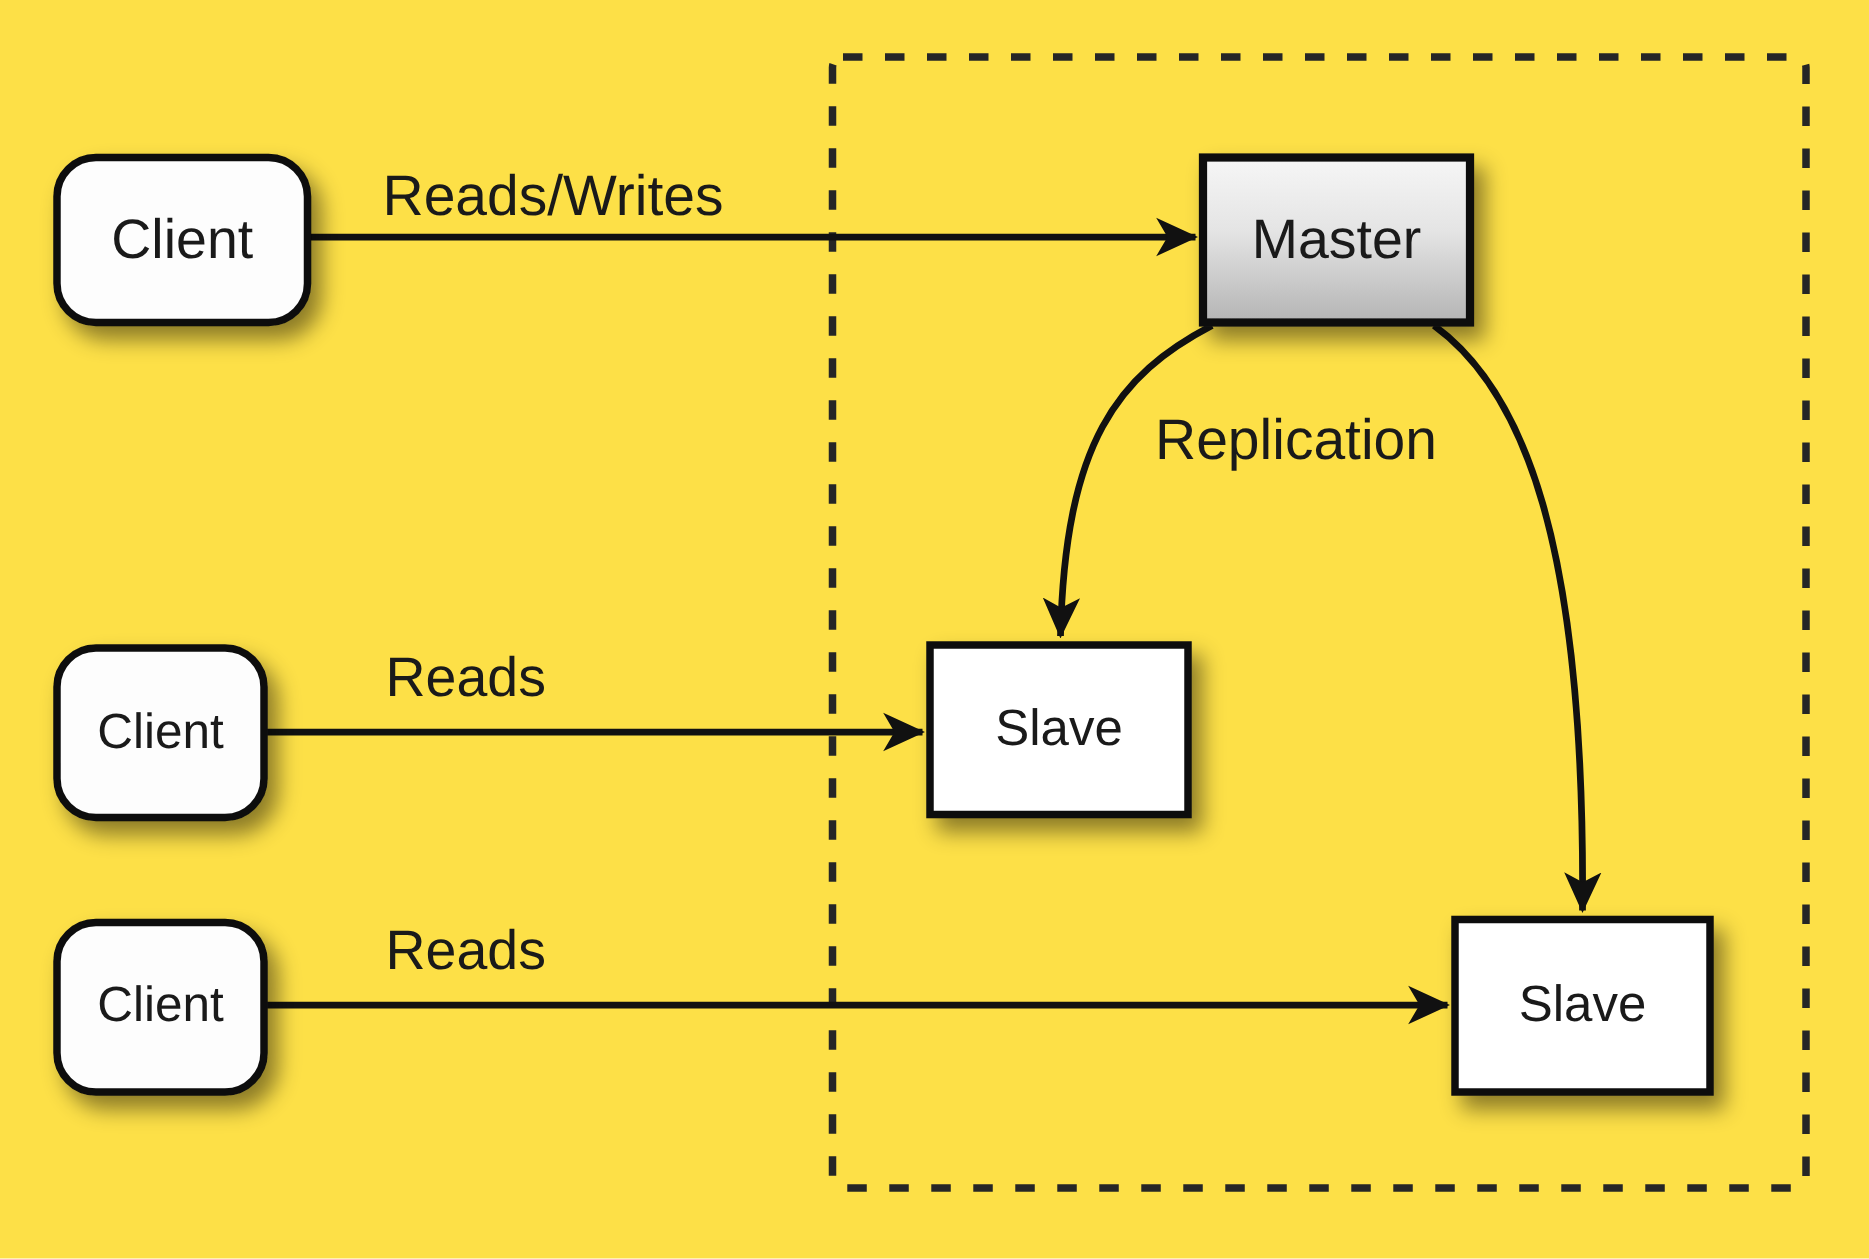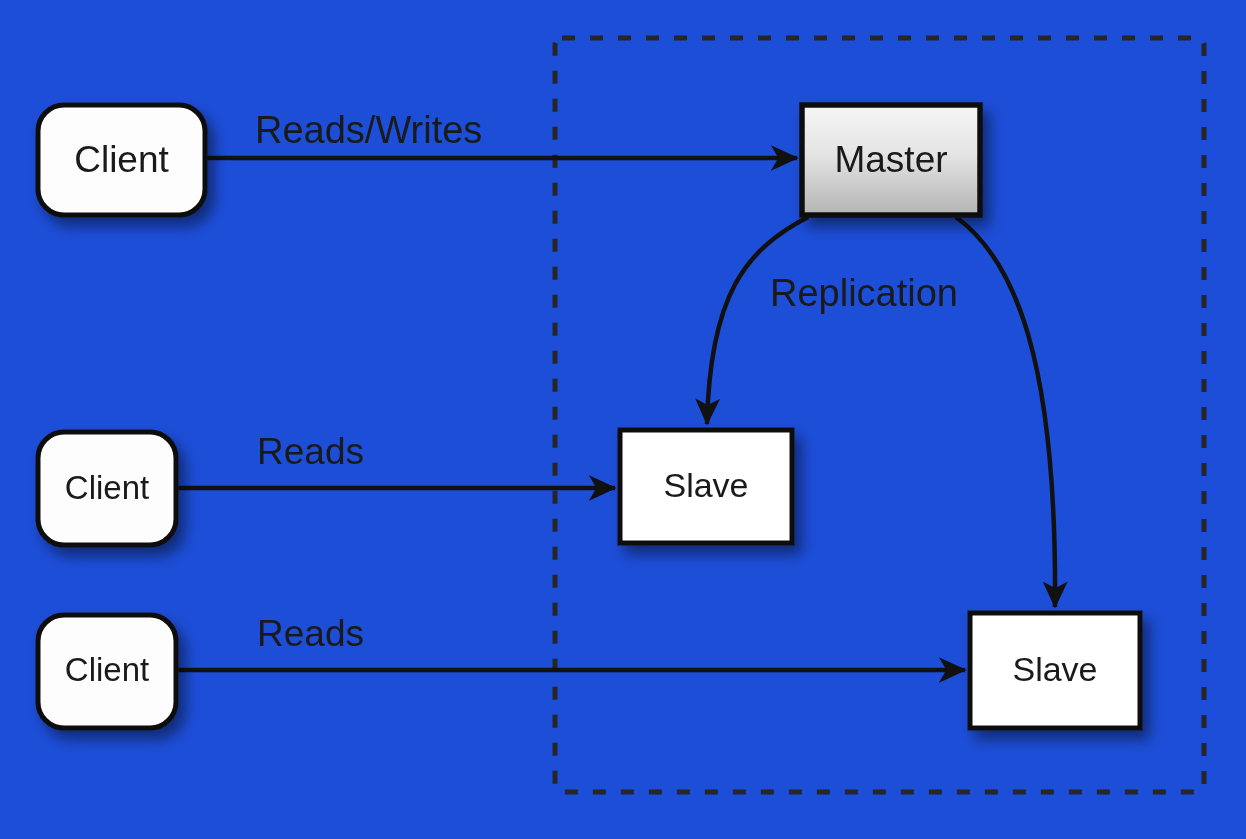--- a/index.html
+++ b/index.html
@@ -7,21 +7,21 @@
     padding: 0;
     background: #ffffff;
   }
   body {
     font-family: "Liberation Sans", sans-serif;
   }
   #canvas {
     position: relative;
     width: 1246px;
     height: 839px;
-    background: #1d4ed8;
+    background: #fde047;
     overflow: hidden;
   }
   #diagram-svg {
     position: absolute;
     left: 0;
     top: 0;
     width: 1246px;
     height: 839px;
   }
   .node-label {

